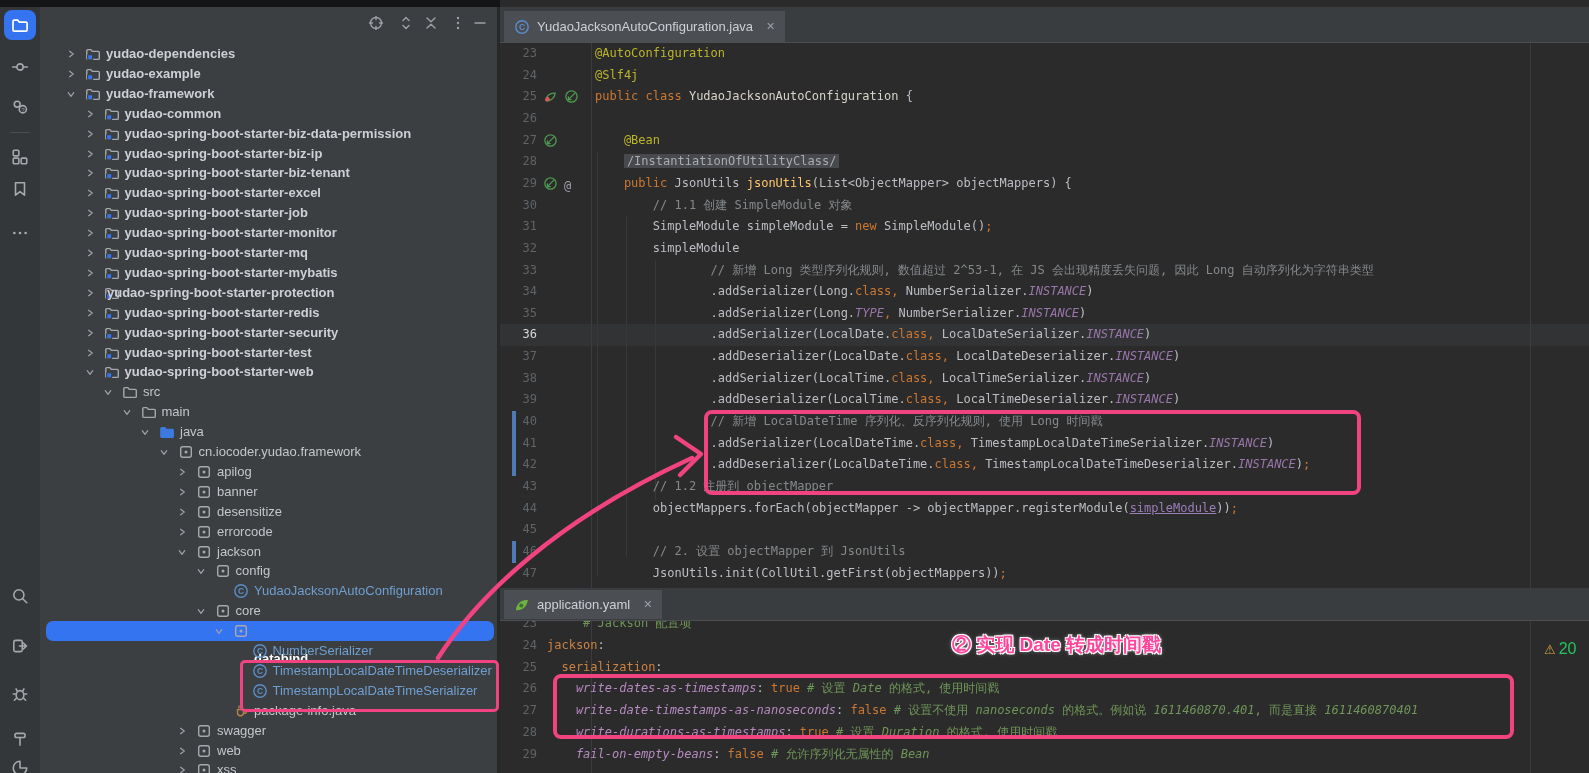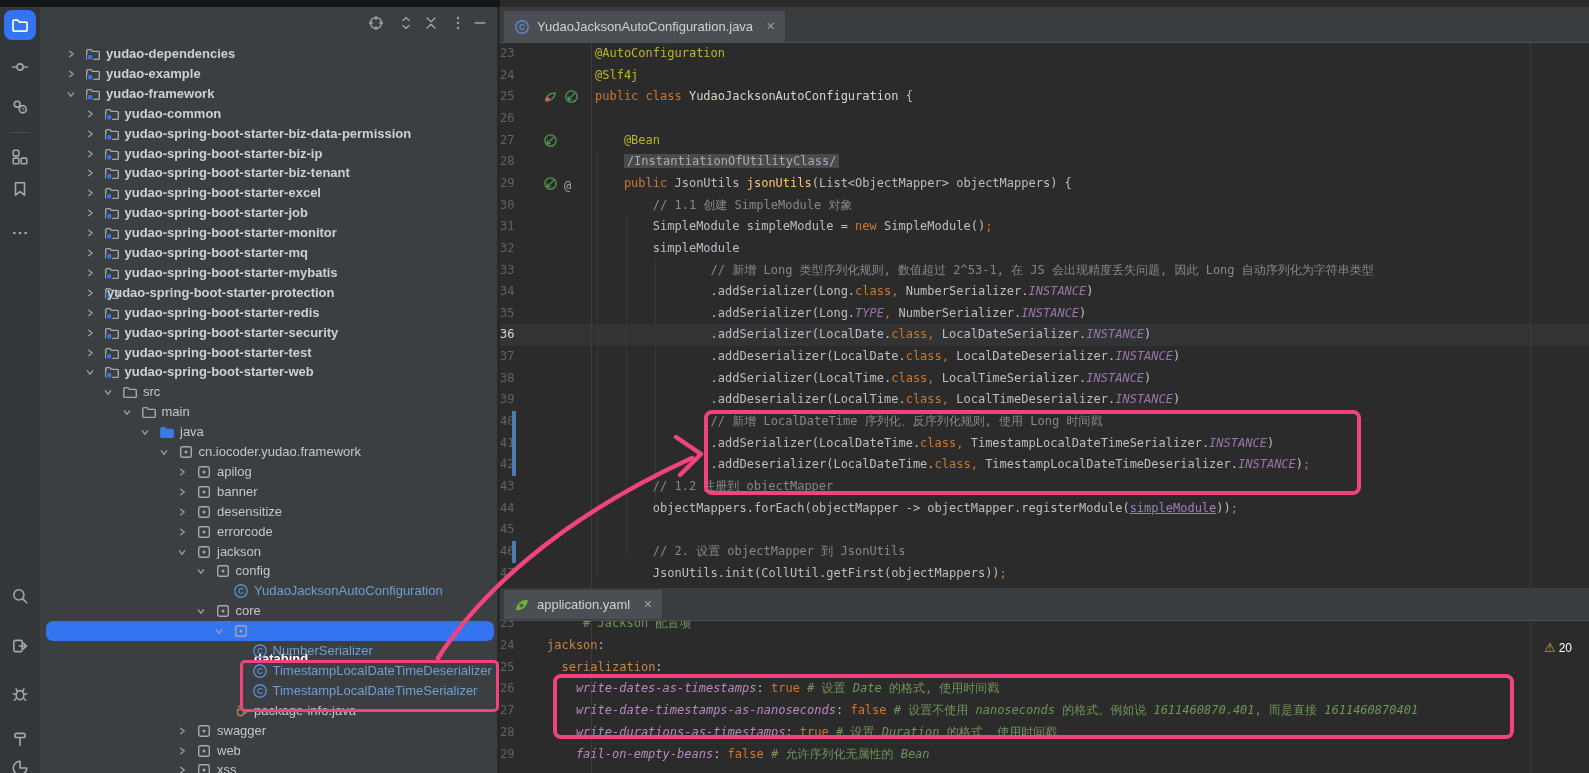--- a/index.html
+++ b/index.html
@@ -27,21 +27,21 @@
   .tree-row{position:absolute;left:40px;width:457px;height:20px;font-size:13px;color:#c3c6ca;
             display:block;white-space:nowrap;z-index:1;}
   .tree-sel{position:absolute;left:46px;width:448px;height:20px;background:#3574f0;border-radius:7px;z-index:0;}
   .t-chev{position:absolute;top:5px;width:10px;height:10px;color:#9da0a8;}
   .t-icon{position:absolute;top:2px;width:16px;height:16px;}
   .t-label{position:absolute;top:2px;}
   .lbl-mod{font-weight:700;color:#ced0d6;}
   .lbl-cls{color:#6f9fd0;}
   .lbl-sel{color:#ffffff;font-weight:700;}
   
-  .lineno{position:absolute;left:500px;width:37px;color:#5f6468;
+  .lineno{position:absolute;left:500px;width:37px;text-align:right;color:#5f6468;
           font:12px/21.65px "DejaVu Sans Mono",monospace;z-index:2;}
   .lineno.cur{color:#d6d8da;}
   .codeline{position:absolute;white-space:pre;font:12px/21.65px "DejaVu Sans Mono",monospace;z-index:2;}
   .gut-icon{position:absolute;width:15px;height:15px;z-index:2;}
   .chg-bar{position:absolute;left:512px;width:3.5px;background:#4e7bb4;z-index:2;}
   #cur-line{left:500px;width:1089px;height:21.65px;background:#313335;z-index:1;}
   .gutter-sep{left:591px;width:1px;background:#3a3c3d;z-index:1;}
   .margin-guide{left:1530px;width:1px;background:#3a3c3e;z-index:1;}
   .indent-guide{width:1px;background:#36383a;z-index:1;}
   
@@ -56,21 +56,21 @@
   .note{position:absolute;color:#ff459c;font-size:19px;font-weight:700;z-index:21;white-space:nowrap;
         text-shadow:-1px -1px 0 #fff,1px -1px 0 #fff,-1px 1px 0 #fff,1px 1px 0 #fff,0 0 4px #ffffffcc;}
   #arrow-svg{position:absolute;left:0;top:0;z-index:22;pointer-events:none;}
   
   .ab-item{position:absolute;left:4px;width:32px;height:30px;display:flex;align-items:center;justify-content:center;color:#a6a8ad;}
   .ab-active{background:#3574f0;border-radius:8px;color:#ffffff;}
   .ab-divider{position:absolute;left:10px;width:20px;height:1px;background:#4a4d50;}
   
   #warn-widget{left:1544px;top:640px;z-index:6;display:flex;align-items:center;gap:3px;}
   #warn-widget .tri{color:#d9a343;font-size:13px;}
-  #warn-widget .cnt{color:#ffffff;font-size:12px;font-family:"Liberation Sans",sans-serif;}
+  #warn-widget .cnt{color:#22c55e;font-size:16px;font-family:"Liberation Sans",sans-serif;}
   svg{display:block;}
 </style>
 </head>
 <body>
 
 <div id="app">
   <div class="abs" id="top-strip"></div>
   <div class="abs" id="activity-bar"></div>
   <div class="abs" id="tree-panel"></div>
   <div class="abs" id="splitter"></div>
@@ -742,18 +742,19 @@
 
   <div class="abs" id="warn-widget">
     <span class="tri">⚠</span>
     <span class="cnt">20</span>
   </div>
 
   <div class="pink-box" style="left:240px;top:660px;width:253px;height:46px;border-width:3px;border-radius:5px;"></div>
   <div class="pink-box" style="left:704px;top:410px;width:649px;height:77px;"></div>
   <div class="pink-box" style="left:553px;top:674px;width:953px;height:57px;"></div>
 
+  <div class="note" style="left:952px;top:632px;">② 实现 Date 转成时间戳</div>
 
   <svg id="arrow-svg" width="1589" height="773" viewBox="0 0 1589 773">
     <path d="M438,658 C478,596 556,520 692,458" stroke="#f0437f" stroke-width="4.5" fill="none" stroke-linecap="round"></path>
     <path d="M676,437 L701,454 L680,475" stroke="#f0437f" stroke-width="4.5" fill="none" stroke-linecap="round" stroke-linejoin="round"></path>
   </svg>
 </div>
 
 </body></html>

